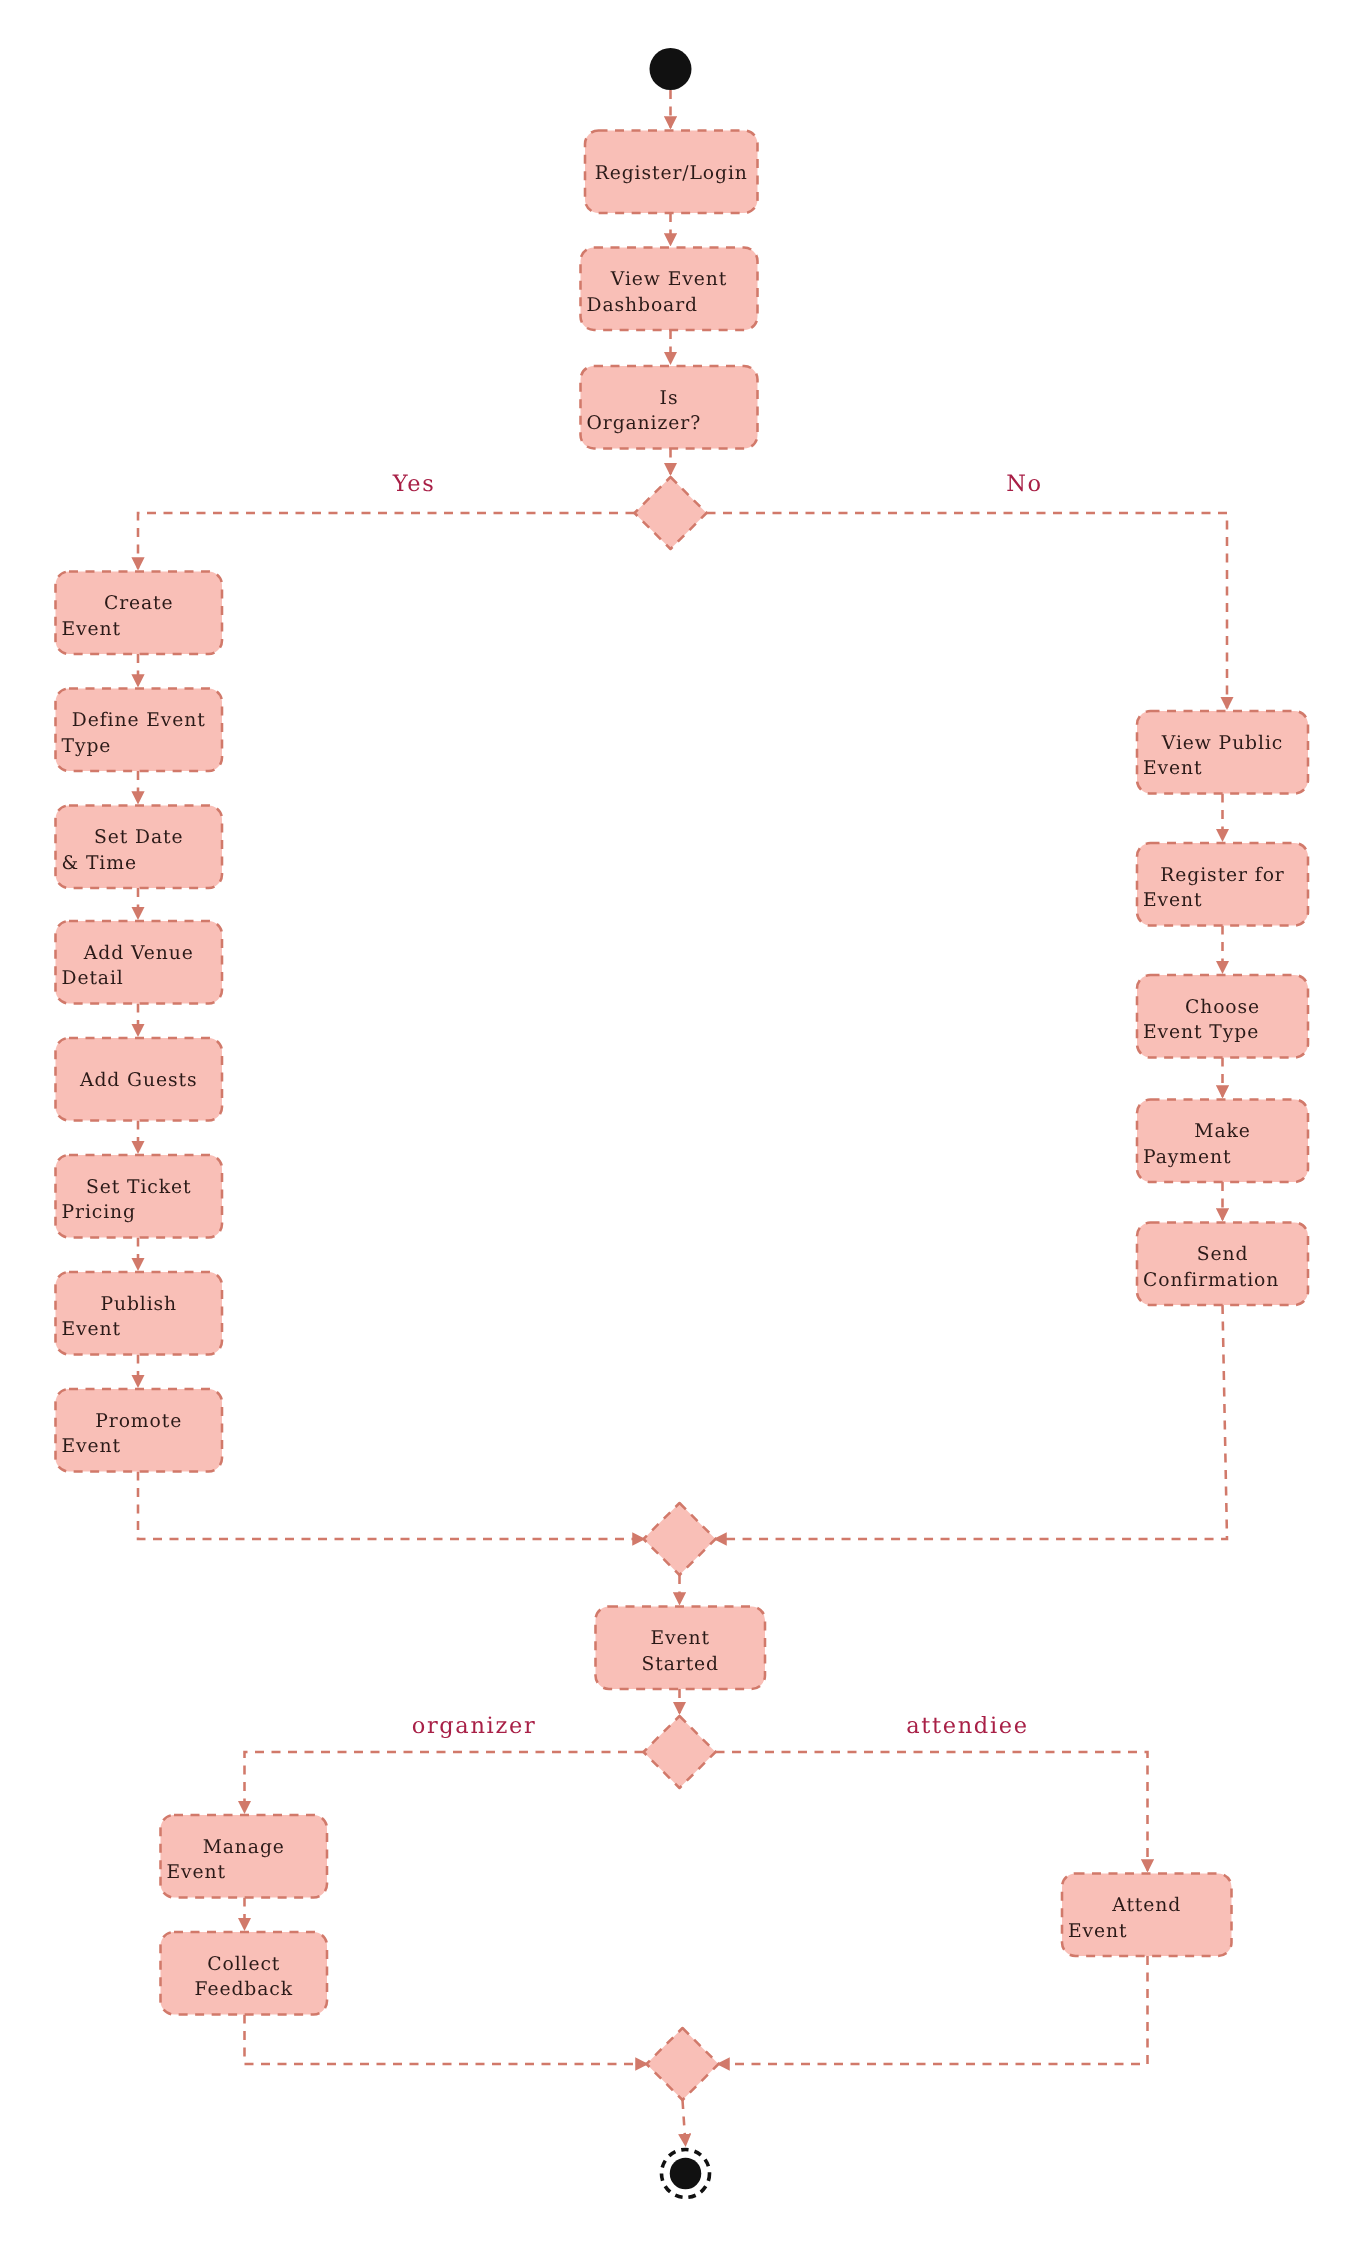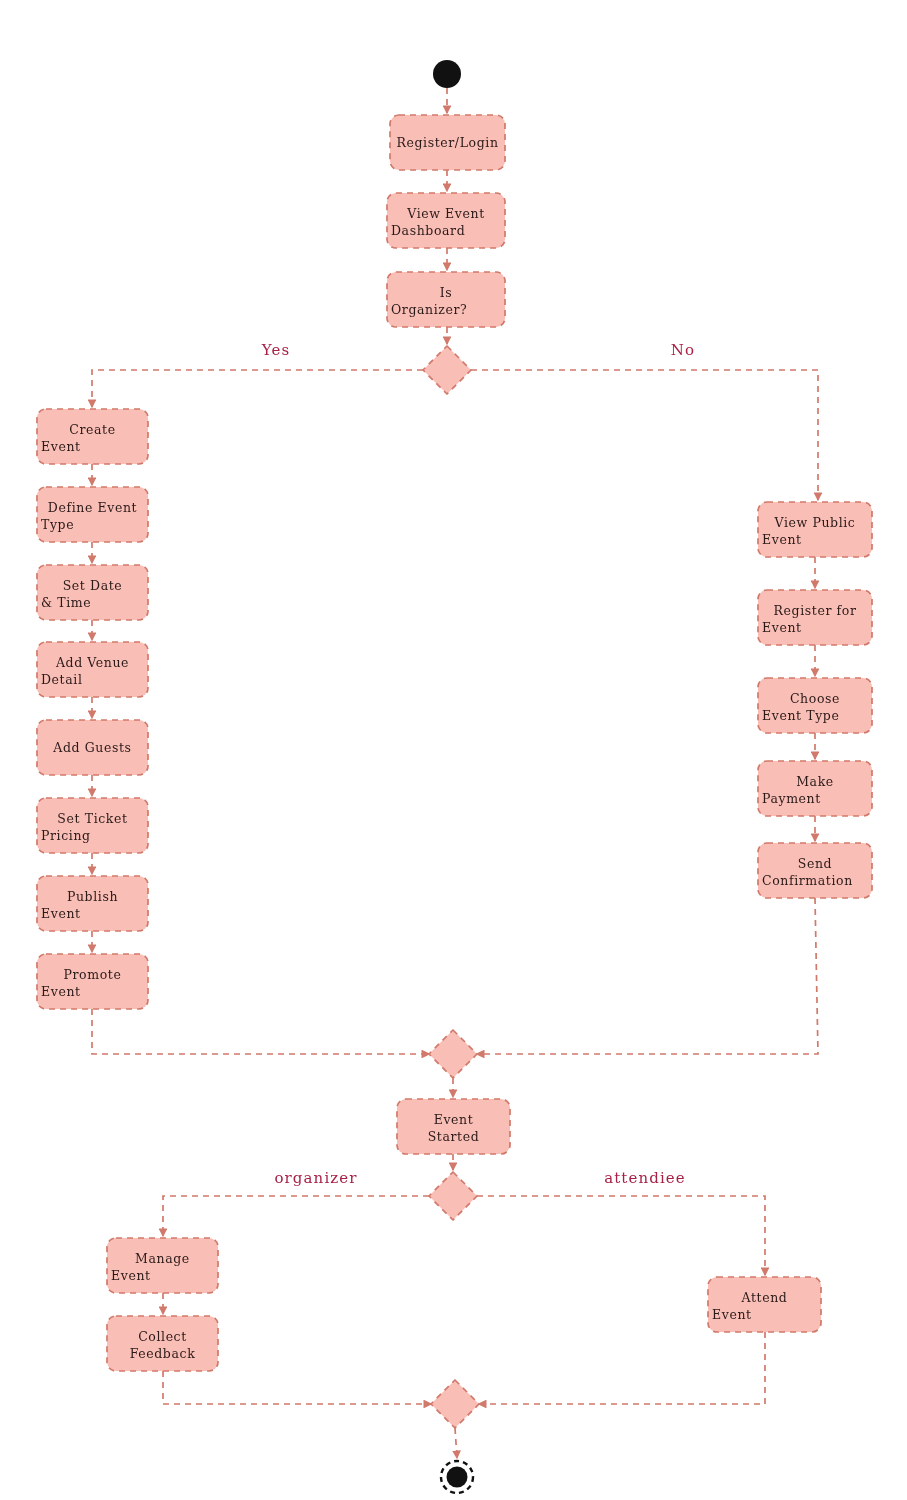--- a/index.html
+++ b/index.html
@@ -10,21 +10,20 @@
   body {
     width: 907px;
     height: 1500px;
     font-family: "DejaVu Serif", serif;
     overflow: hidden;
   }
   #canvas {
     position: relative;
     width: 907px;
     height: 1340px;
-    margin-top: 28px;
   }
   svg#flow {
     position: absolute;
     left: 0;
     top: 0;
     width: 907px;
     height: 1500px;
   }
   .node-text {
     font-family: "DejaVu Serif", serif;

